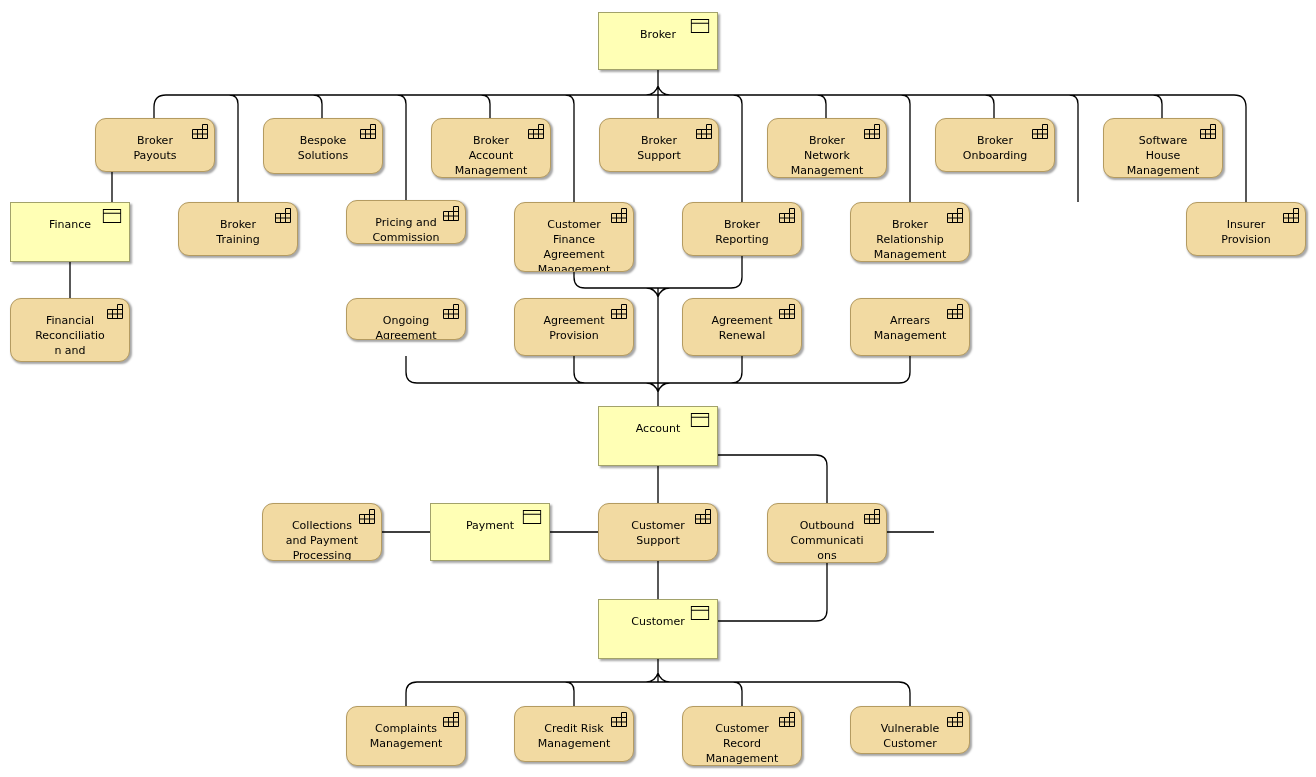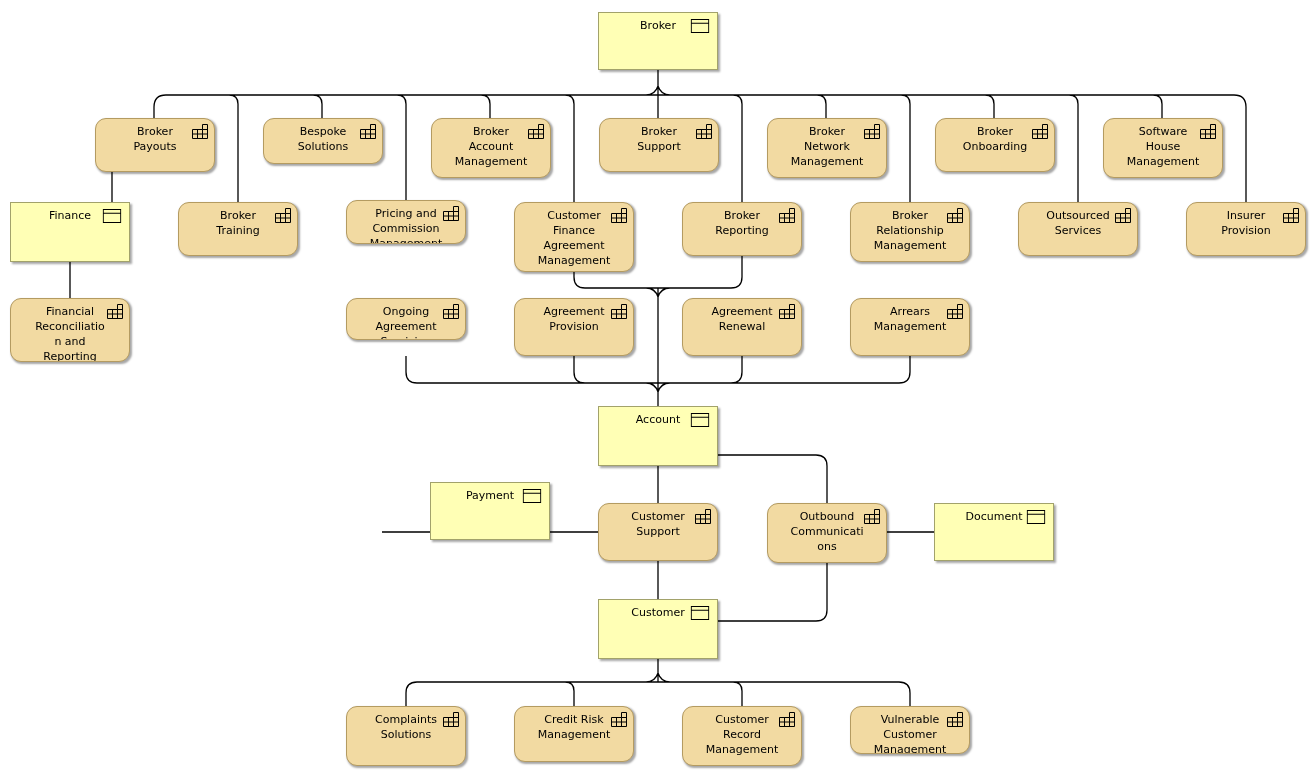--- a/index.html
+++ b/index.html
@@ -1,21 +1,21 @@
 <!DOCTYPE html>
 <html><head>
 <meta charset="utf-8">
 <style>
   html,body{margin:0;padding:0;background:#ffffff;}
   .canvas{position:relative;width:1316px;height:777px;background:#ffffff;
           font-family:"DejaVu Sans","Liberation Sans",sans-serif;color:#000;}
   .wires{position:absolute;left:0;top:0;width:1316px;height:777px;}
   .box{position:absolute;width:120px;box-sizing:border-box;overflow:hidden;
        font-size:11px;line-height:15px;text-align:center;}
-  .box .t{display:block;white-space:pre-line;padding-top:5px;position:relative;}
+  .box .t{display:block;white-space:pre-line;padding-top:14px;position:relative;}
   .p{background:#FFFFB5;border:1px solid #A2A26B;box-shadow:1.5px 1.5px 2px rgba(0,0,0,0.35);}
   .c{background:#F2DAA2;border:1px solid #B49B61;border-radius:11px;box-shadow:1.5px 1.5px 2px rgba(0,0,0,0.35);}
   .ic{position:absolute;}
   .p > .ic{top:6px;right:7px;width:20px;height:14px;}
   .c > .ic{top:5px;right:6px;width:16px;height:15px;}
   .defs{position:absolute;width:0;height:0;overflow:hidden;}
 </style>
 </head>
 <body>
 
@@ -83,47 +83,41 @@
     <svg class="ic" viewBox="0 0 20 15">
         <use href="#prod-icon"></use>
       </svg>
   </div>
   <div class="box p" style="left:598px;top:406px;height:60px">
     <span class="t">Account</span>
     <svg class="ic" viewBox="0 0 20 15">
         <use href="#prod-icon"></use>
       </svg>
   </div>
-  <div class="box p" style="left:430px;top:482px;height:58px">
+  <div class="box p" style="left:430px;top:503px;height:58px">
     <span class="t">Payment</span>
-    <svg class="ic" viewBox="0 0 20 15">
-        <use href="#prod-icon"></use>
-      </svg>
-  </div>
-  <div class="box p" style="left:934px;top:503px;height:58px">
-    <span class="t">Document</span>
     <svg class="ic" viewBox="0 0 20 15">
         <use href="#prod-icon"></use>
       </svg>
   </div>
   <div class="box p" style="left:598px;top:599px;height:60px">
     <span class="t">Customer</span>
     <svg class="ic" viewBox="0 0 20 15">
         <use href="#prod-icon"></use>
       </svg>
   </div>
 
   <div class="box c" style="left:95px;top:118px;height:54px">
     <span class="t">Broker
 Payouts</span>
     <svg class="ic" viewBox="0 0 16 15">
         <use href="#cap-icon"></use>
       </svg>
   </div>
-  <div class="box c" style="left:263px;top:118px;height:46px">
+  <div class="box c" style="left:263px;top:118px;height:56px">
     <span class="t">Bespoke
 Solutions</span>
     <svg class="ic" viewBox="0 0 16 15">
         <use href="#cap-icon"></use>
       </svg>
   </div>
   <div class="box c" style="left:431px;top:118px;height:60px">
     <span class="t">Broker
 Account
 Management</span>
@@ -190,27 +184,20 @@
     <span class="t">Broker
 Reporting</span>
     <svg class="ic" viewBox="0 0 16 15">
         <use href="#cap-icon"></use>
       </svg>
   </div>
   <div class="box c" style="left:850px;top:202px;height:60px">
     <span class="t">Broker
 Relationship
 Management</span>
-    <svg class="ic" viewBox="0 0 16 15">
-        <use href="#cap-icon"></use>
-      </svg>
-  </div>
-  <div class="box c" style="left:1018px;top:202px;height:54px">
-    <span class="t">Outsourced
-Services</span>
     <svg class="ic" viewBox="0 0 16 15">
         <use href="#cap-icon"></use>
       </svg>
   </div>
   <div class="box c" style="left:1186px;top:202px;height:54px">
     <span class="t">Insurer
 Provision</span>
     <svg class="ic" viewBox="0 0 16 15">
         <use href="#cap-icon"></use>
       </svg>
@@ -248,39 +235,47 @@
       </svg>
   </div>
   <div class="box c" style="left:850px;top:298px;height:58px">
     <span class="t">Arrears
 Management</span>
     <svg class="ic" viewBox="0 0 16 15">
         <use href="#cap-icon"></use>
       </svg>
   </div>
 
+  <div class="box c" style="left:262px;top:503px;height:58px">
+    <span class="t">Collections
+and Payment
+Processing</span>
+    <svg class="ic" viewBox="0 0 16 15">
+        <use href="#cap-icon"></use>
+      </svg>
+  </div>
   <div class="box c" style="left:598px;top:503px;height:58px">
     <span class="t">Customer
 Support</span>
     <svg class="ic" viewBox="0 0 16 15">
         <use href="#cap-icon"></use>
       </svg>
   </div>
   <div class="box c" style="left:767px;top:503px;height:60px">
     <span class="t">Outbound
 Communicati
 ons</span>
     <svg class="ic" viewBox="0 0 16 15">
         <use href="#cap-icon"></use>
       </svg>
   </div>
 
   <div class="box c" style="left:346px;top:706px;height:60px">
     <span class="t">Complaints
-Solutions</span>
+Management</span>
     <svg class="ic" viewBox="0 0 16 15">
         <use href="#cap-icon"></use>
       </svg>
   </div>
   <div class="box c" style="left:514px;top:706px;height:56px">
     <span class="t">Credit Risk
 Management</span>
     <svg class="ic" viewBox="0 0 16 15">
         <use href="#cap-icon"></use>
       </svg>

